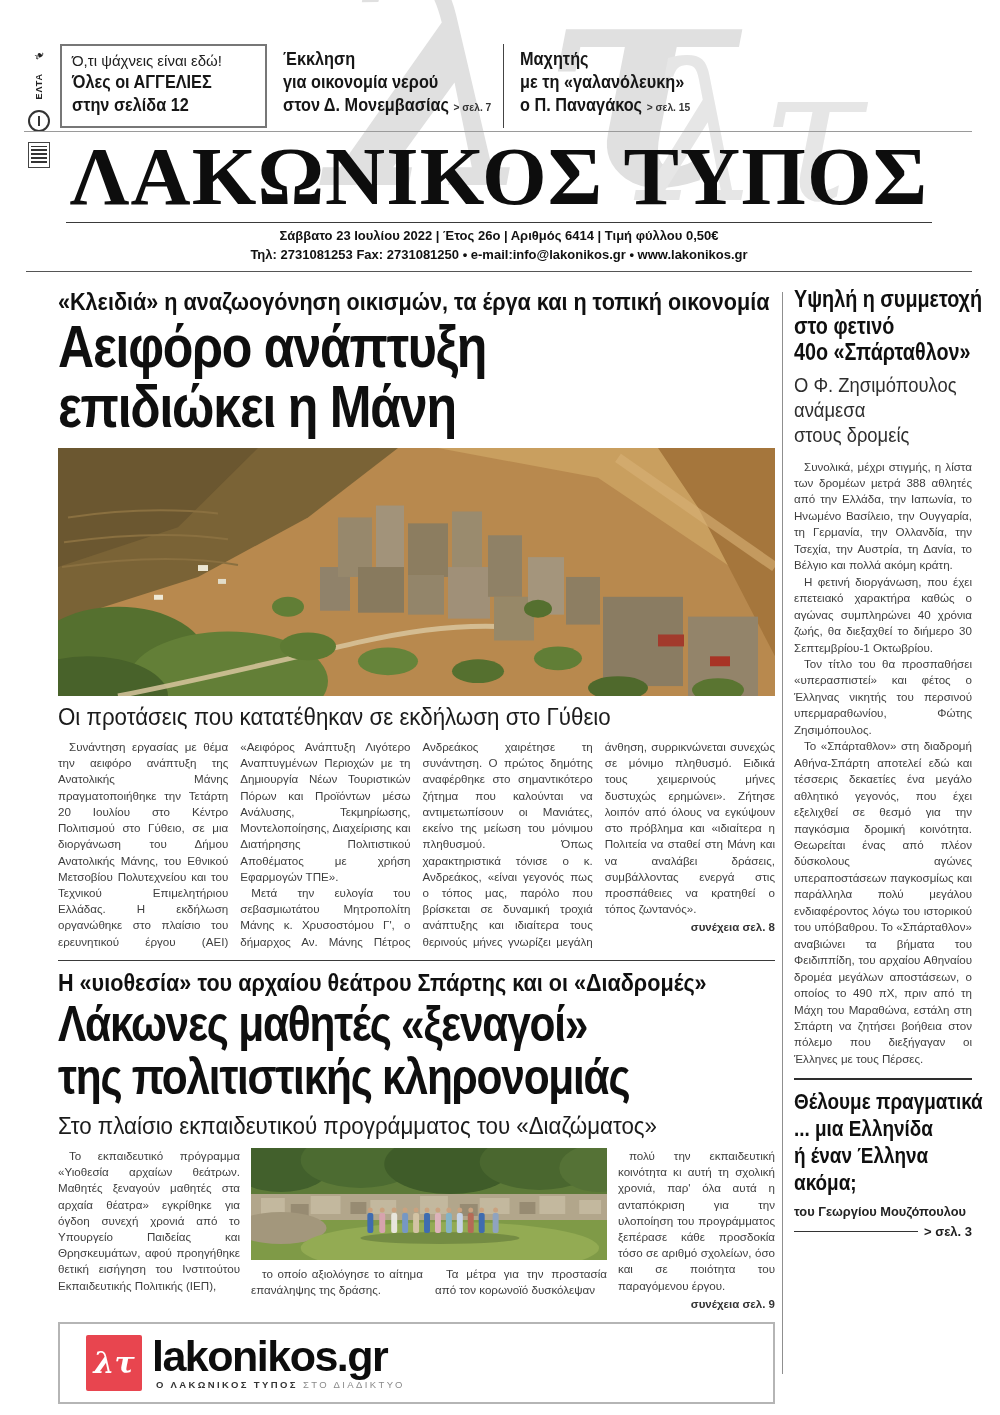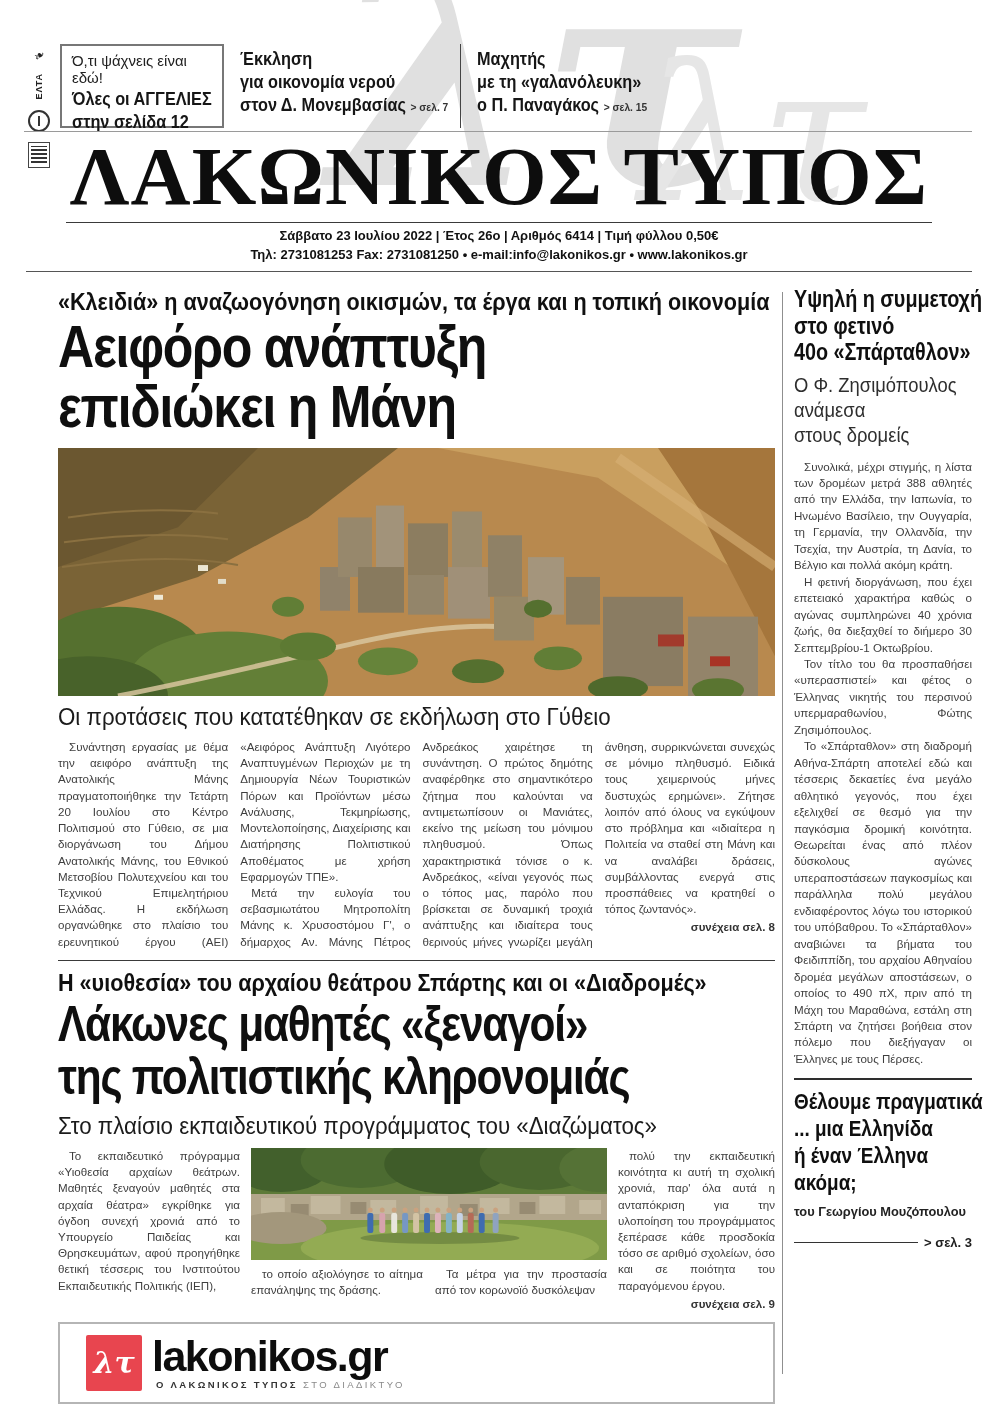--- a/index.html
+++ b/index.html
@@ -27,21 +27,21 @@
           font-size:9px; font-weight:bold; letter-spacing:1px; color:#222; }
   .leaf { font-size:13px; color:#222; transform:rotate(-35deg); }
   .stamp { width:22px; height:22px; border:2px solid #333; border-radius:50%;
            display:flex; align-items:center; justify-content:center; }
   .stamp i { display:block; width:2px; height:10px; background:#333; }
   .barcode { width:22px; height:26px; border:1px solid #444; padding:3px 2px;
              background:repeating-linear-gradient(#fff 0 2px, #333 2px 4px); background-clip:content-box; }
   
   .teasers { position:absolute; left:60px; top:44px; width:912px; height:84px;
              display:flex; z-index:2; }
-  .tz-box { width:164px; border:2px solid #777; background:#fff; padding:6px 10px; }
+  .tz-box { width:207px; border:2px solid #777; background:#fff; padding:6px 10px; }
   .t-intro { font-size:15px; color:#222; margin-bottom:2px; }
   .t-line { font-size:17.5px; font-weight:bold; line-height:1.3; color:#161616;
             white-space:nowrap; transform:scaleX(.93); transform-origin:0 0; }
   .tz { padding:4px 0 0 16px; }
   .tz.sep { border-left:1.5px solid #444; margin-left:14px; padding-left:16px; }
   .tz-2 { width:222px; } .tz-3 { width:216px; } .tz-4 { width:250px; }
   .pref { font-size:11px; font-weight:bold; color:#333; margin-left:5px; letter-spacing:0; }
   .rule-top { position:absolute; left:24px; top:131px; width:948px; border-top:1.5px solid #9a9a9a; z-index:2; }
   
   .masthead { position:absolute; left:26px; top:136px; width:946px; z-index:2; text-align:center; }
@@ -94,21 +94,21 @@
   .sb-deck { font-size:20px; font-weight:400; line-height:1.26; color:#2e2e2e;
              white-space:nowrap; transform:scaleX(.92); transform-origin:0 0; }
   .sb-deck-wrap { margin-top:7px; }
   .sb-body { margin-top:10px; font-size:11.6px; line-height:1.42; text-align:justify; color:#3e3e3e; }
   .sb-body p { text-indent:10px; margin:0; }
   .sb-rule { border-top:2px solid #2e2e2e; margin:11px 0 9px; }
   .op-line { font-size:22px; font-weight:800; line-height:1.22; color:#0f0f0f;
              white-space:nowrap; transform:scaleX(.86); transform-origin:0 0; }
   .op-byline { font-size:13.5px; font-weight:bold; color:#222; margin-top:7px;
                white-space:nowrap; transform:scaleX(.95); transform-origin:0 0; }
-  .op-pageline { display:flex; align-items:center; margin-top:16px; }
+  .op-pageline { display:flex; align-items:center; margin-top:5px; }
   .op-dash { flex:1; border-top:1.5px solid #333; margin-right:6px; }
   .op-page { font-size:13px; font-weight:bold; color:#1d1d1d; }
 </style>
 </head>
 <body>
 
 <div class="page">
 
   <div class="watermark">λτ</div>
   <div class="watermark2">λτ</div>
@@ -206,21 +206,21 @@
     </div>
 
     <div class="sec-rule"></div>
 
     <div class="kicker">Η «υιοθεσία» του αρχαίου θεάτρου Σπάρτης και οι «Διαδρομές»</div>
     <div class="headline h2size">Λάκωνες μαθητές «ξεναγοί»</div>
     <div class="headline h2size">της πολιτιστικής κληρονομιάς</div>
     <div class="subhead">Στο πλαίσιο εκπαιδευτικού προγράμματος του «Διαζώματος»</div>
 
     <div class="sec-body">
-      <p>Το εκπαιδευτικό πρόγραμμα «Υιοθεσία αρχαίων θεάτρων. Μαθητές ξεναγούν μαθητές στα αρχαία θέατρα» εγκρίθηκε για όγδοη συνεχή χρονιά από το Υπουργείο Παιδείας και Θρησκευμάτων, αφού προηγήθηκε θετική τέσσερις του Ινστιτούτου Εκπαιδευτικής Πολιτικής (ΙΕΠ),</p>
+      <p>Το εκπαιδευτικό πρόγραμμα «Υιοθεσία αρχαίων θεάτρων. Μαθητές ξεναγούν μαθητές στα αρχαία θέατρα» εγκρίθηκε για όγδοη συνεχή χρονιά από το Υπουργείο Παιδείας και Θρησκευμάτων, αφού προηγήθηκε θετική εισήγηση του Ινστιτούτου Εκπαιδευτικής Πολιτικής (ΙΕΠ),</p>
       <div>
         <svg class="photo2" viewBox="0 0 358 112" preserveAspectRatio="none" role="img">
           <rect width="358" height="112" fill="#7f9a47"></rect>
           <rect width="358" height="50" fill="#5d7a38"></rect>
           <ellipse cx="30" cy="18" rx="50" ry="26" fill="#42602c"></ellipse>
           <ellipse cx="110" cy="12" rx="60" ry="28" fill="#4c6b31"></ellipse>
           <ellipse cx="200" cy="16" rx="66" ry="30" fill="#3f5c29"></ellipse>
           <ellipse cx="290" cy="14" rx="60" ry="28" fill="#4a672f"></ellipse>
           <ellipse cx="350" cy="20" rx="40" ry="24" fill="#557236"></ellipse>
           <rect x="0" y="46" width="358" height="26" fill="#b2a68b"></rect>

